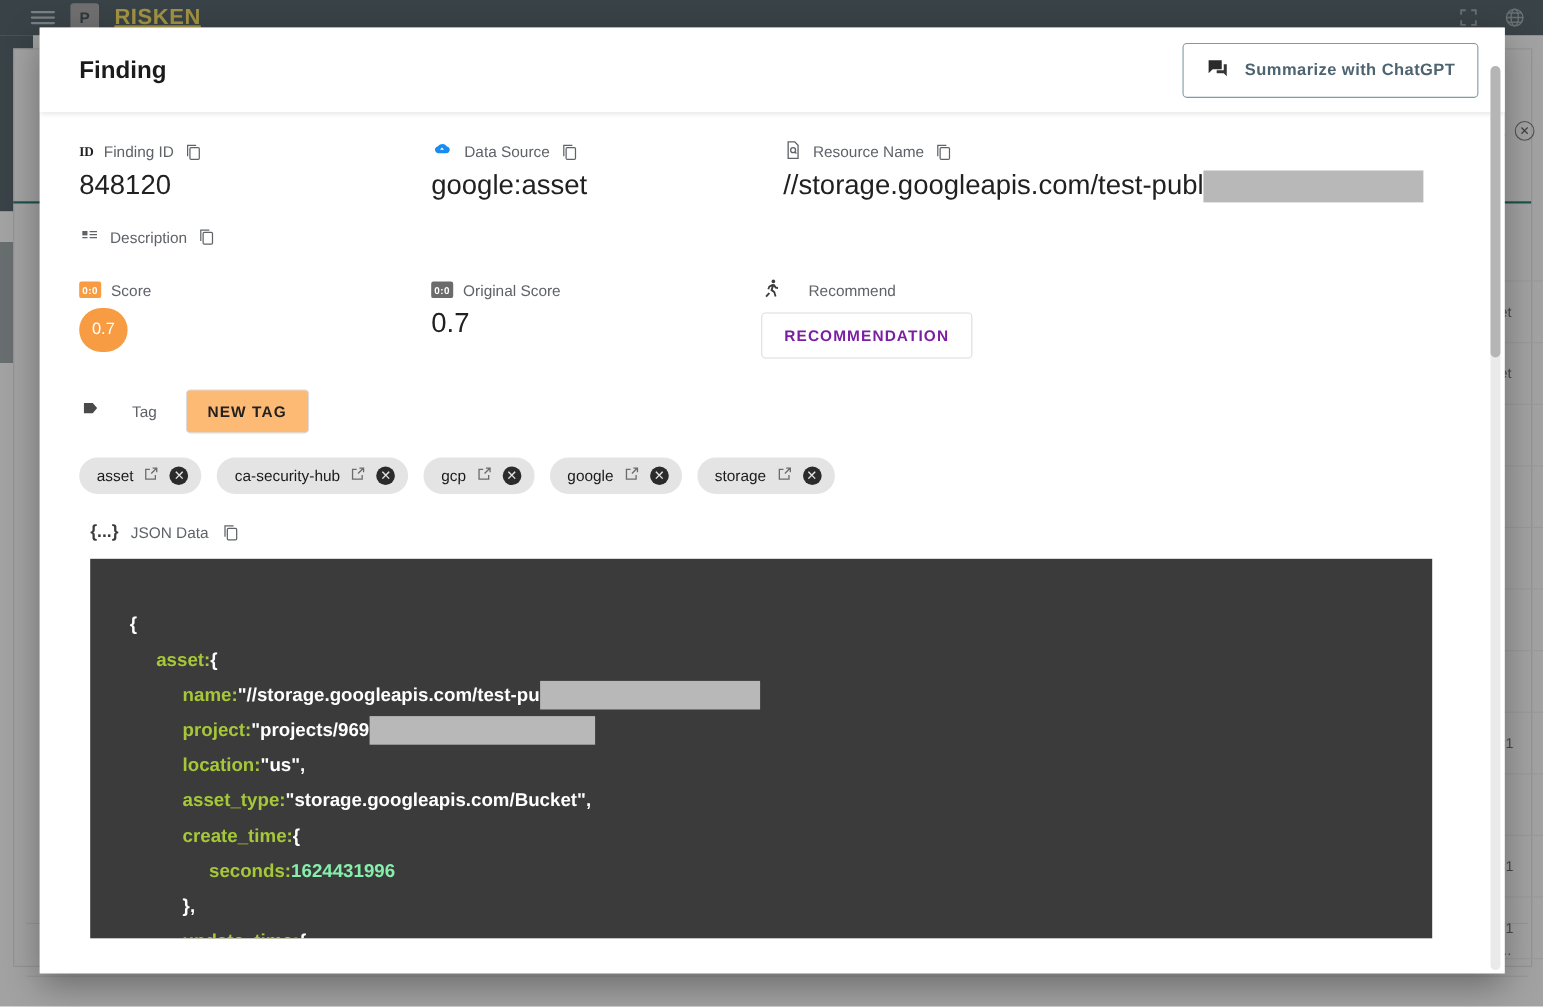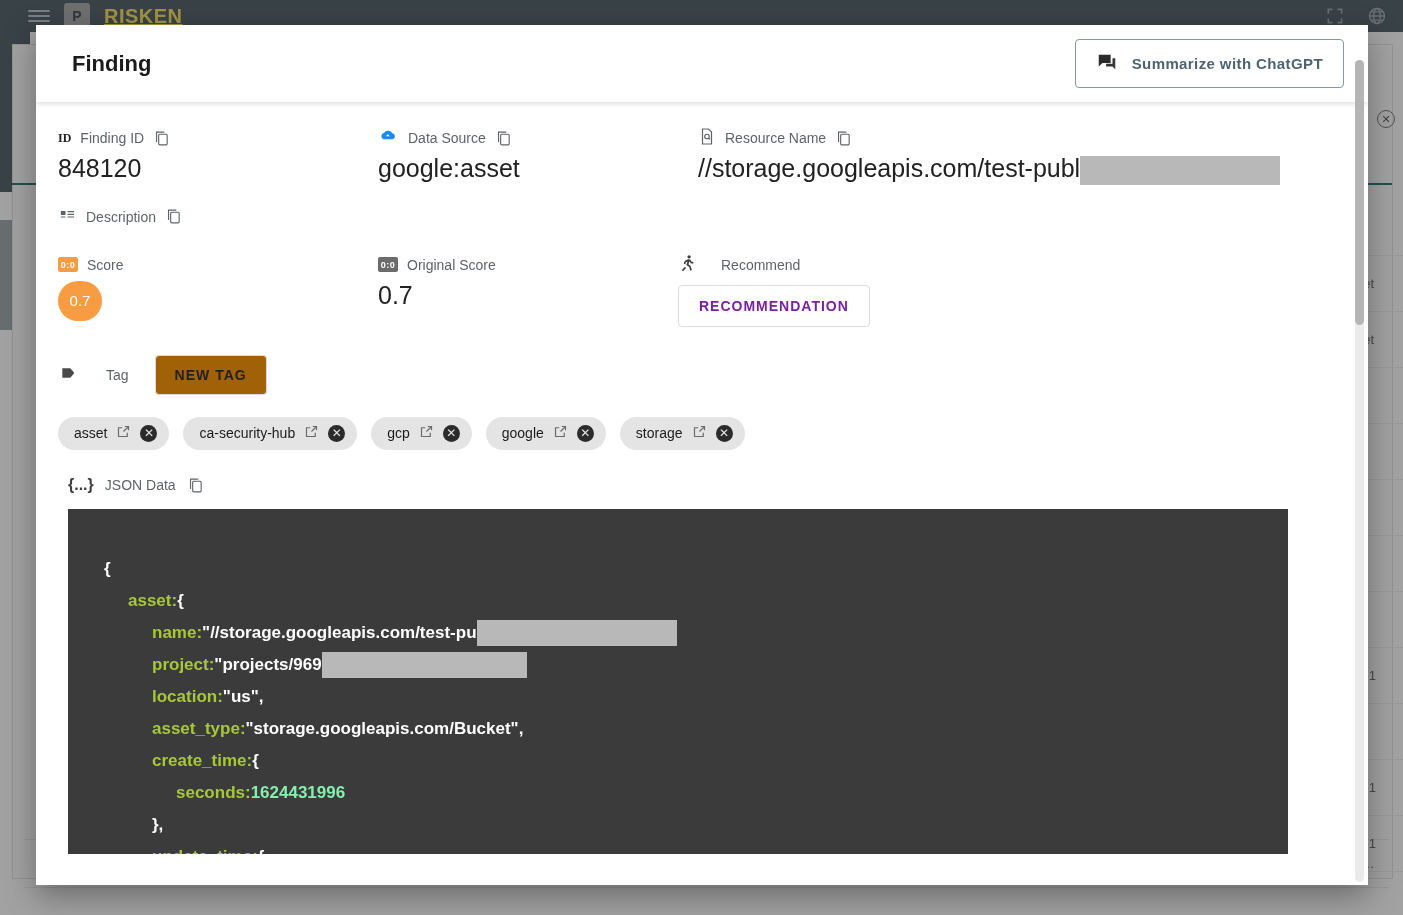--- a/index.html
+++ b/index.html
@@ -103,21 +103,21 @@
   }
   .dialog-title { font-size: 22px; font-weight: bold; color: #1b1b1b; }
   .chatgpt-btn {
     display: flex; align-items: center; gap: 14px;
     border: 1px solid #7f9aa3; border-radius: 4px;
     padding: 11px 20px; background: #fff; cursor: pointer;
     color: #4d6470; font-size: 15px; font-weight: bold; letter-spacing: .4px;
   }
   .chatgpt-btn svg { flex: none; }
 
-  .dialog-body { padding: 26px 36px 0 22px; position: relative; height: 783px; overflow: hidden;}
+  .dialog-body { padding: 26px 36px 0 36px; position: relative; height: 783px; overflow: hidden;}
 
   .field-row { display: flex; margin-bottom: 22px; }
   .field { position: relative; }
   .field-label {
     display: flex; align-items: center; gap: 9px;
     font-size: 14px; color: #5f6368; margin-bottom: 6px; height: 20px;
   }
   .field-label .lbl-text { color:#5f6368; }
   .field-value { font-size: 25px; color: #212121; font-weight: 400; white-space: nowrap; }
   .copy-icon { width: 17px; height: 19px; flex: none; cursor: pointer; }
@@ -137,21 +137,21 @@
   .badge-orange { background: #f79c42; }
   .badge-gray { background: #6b6b6b; }
   .badge-id { font-size: 12px; font-weight: bold; color: #212121; font-family: "Liberation Serif", serif; }
 
   .rec-btn {
     border: 1px solid #dcdcdc; border-radius: 4px; background: #fff;
     padding: 12px 20px; color: #7b1fa2; font-weight: bold; font-size: 14px;
     letter-spacing: 1px; cursor: pointer;
   }
   .newtag-btn {
-    border: 1px solid #dcdcdc; border-radius: 4px; background: #a16207;
+    border: 1px solid #dcdcdc; border-radius: 4px; background: #fdba74;
     padding: 11px 19px; color: #212121; font-weight: bold; font-size: 14px;
     letter-spacing: 1px; cursor: pointer;
   }
 
   .tag-row { display: flex; align-items: center; gap: 26px; margin-bottom: 22px; }
   .chip {
     display: flex; align-items: center; gap: 9px;
     background: #e4e4e4; border-radius: 18px; height: 33px;
     padding: 0 12px 0 16px; font-size: 14px; color: #1b1b1b; cursor: pointer;
   }

